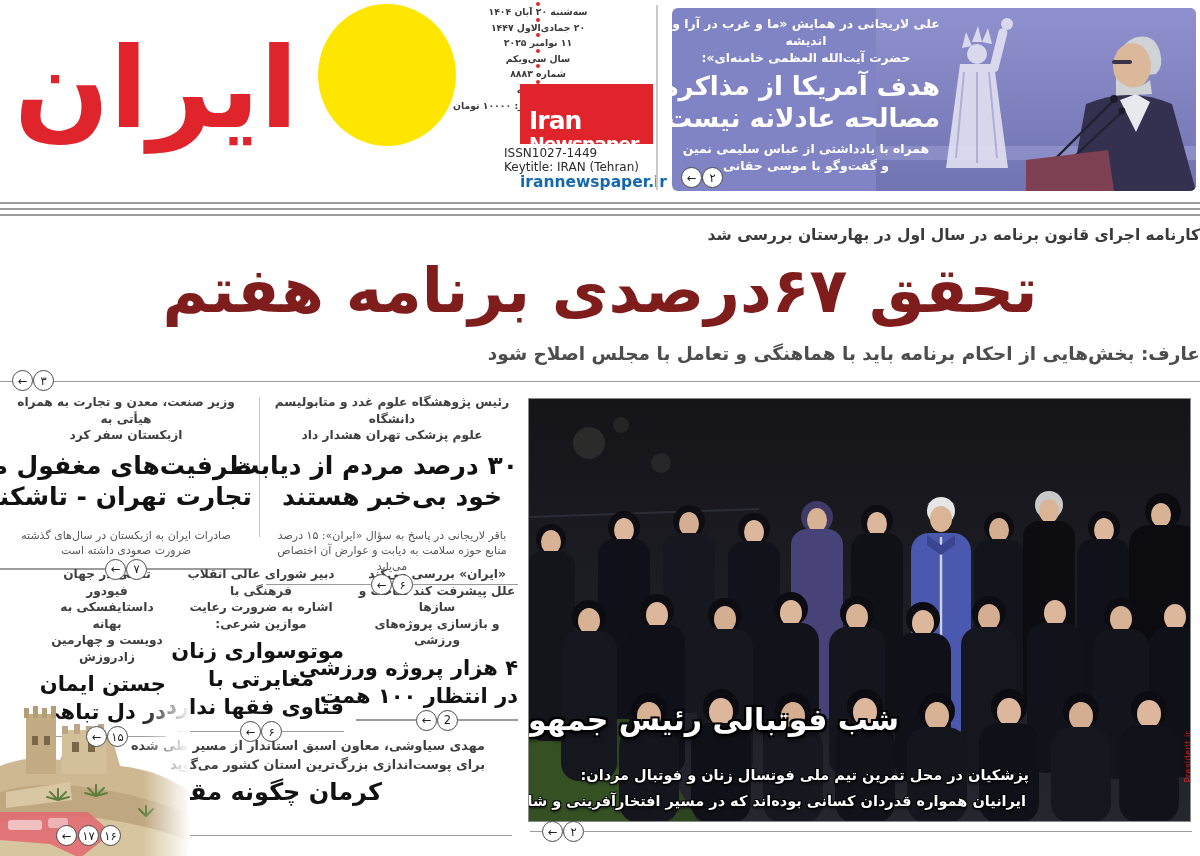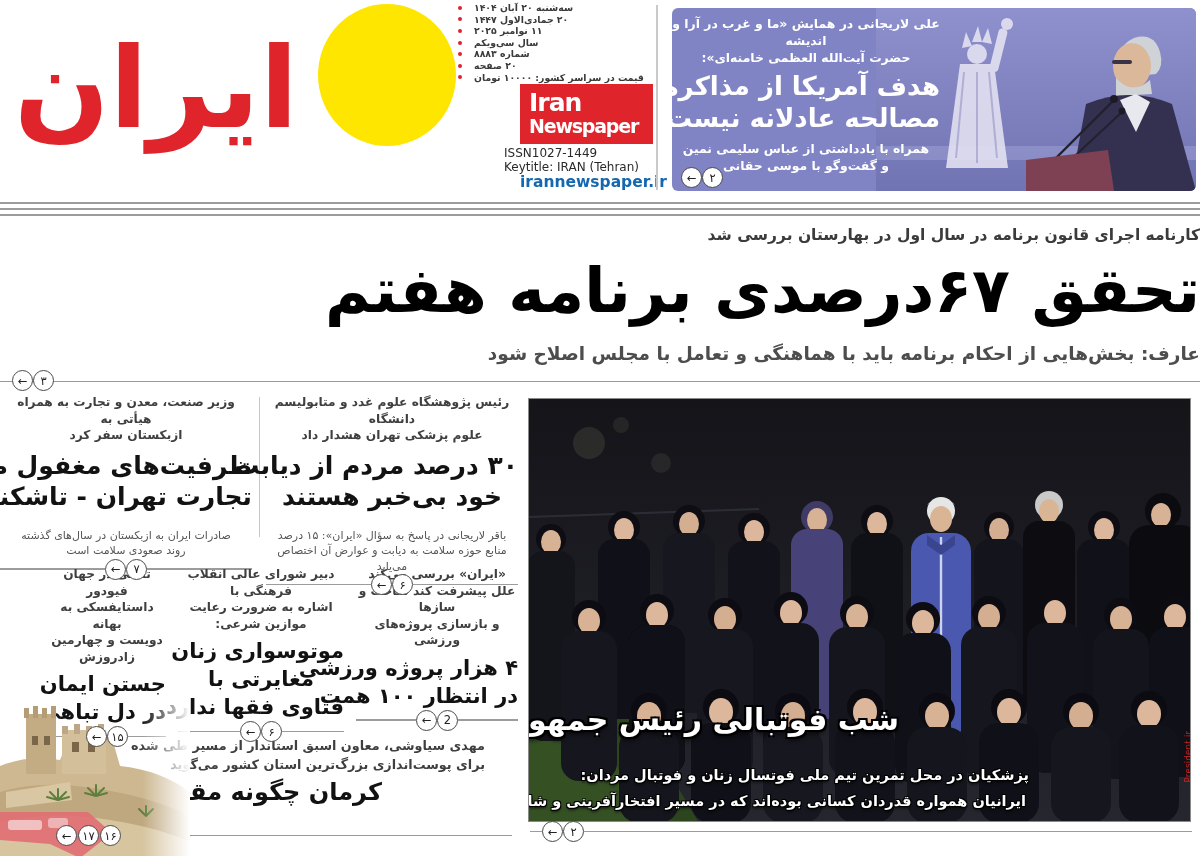--- a/index.html
+++ b/index.html
@@ -6,26 +6,26 @@
   html,body { background:#ffffff; }
   body { font-family:"DejaVu Sans", sans-serif; }
   .page { position:relative; width:1200px; height:856px; background:#fff; overflow:hidden; margin:0 auto; }
 
   
   .logo-fa { position:absolute; left:0; top:-14px; width:312px; height:205px; line-height:205px;
              text-align:center; font-size:112px; font-weight:bold; color:#e0242c; direction:rtl; }
   .yellow-circle { position:absolute; left:318px; top:4px; width:138px; height:142px;
              border-radius:50%; background:#ffe600; }
   .dates { position:absolute; left:458px; top:2px; width:160px; list-style:none; }
-  .dates li { display:flex; align-items:center; gap:12px; line-height:11.6px; font-size:9.3px;
-             color:#3a3a3a; font-weight:bold; direction:ltr; }
+  .dates li { display:flex; align-items:center; gap:0; line-height:11.6px; font-size:9.3px;
+             color:#3a3a3a; font-weight:bold; direction:ltr;flex-direction:column; }
   .dates li .dot { width:4px; height:4px; border-radius:50%; background:#e0242c; flex:0 0 auto; }
   .dates li .dtext { direction:rtl; white-space:nowrap; }
   .brandbox { position:absolute; left:520px; top:84px; width:133px; height:60px; background:#e0242c;
-             color:#fff; padding:7px 9px; }
+             color:#fff; padding:25px 9px; }
   .brandbox .b1 { font-size:25px; font-weight:bold; line-height:24px; letter-spacing:-1px; }
   .brandbox .b2 { font-size:19px; font-weight:bold; line-height:22px; letter-spacing:-1.2px; }
   .issn { position:absolute; left:504px; top:147px; font-size:12px; line-height:13.5px; color:#2a2a2a; }
   .site { position:absolute; left:520px; top:173px; font-size:15.5px; font-weight:bold;
              color:#1568b0; text-decoration:none; }
   .vdiv { position:absolute; left:656px; top:5px; width:2px; height:185px; background:#c9c9c9; }
 
   
   .lead { position:absolute; left:672px; top:8px; width:524px; height:183px; background:#8184c4;
           border-radius:6px; overflow:hidden; }
@@ -44,22 +44,22 @@
   .pmstub { width:12px; height:1.2px; background:#9c9c9c; }
   .lead-pm { position:absolute; left:9px; bottom:3px; }
   .lead-pm .pc { background:#fff; }
 
   
   .rule3 { position:absolute; left:0; width:1200px; height:2px; background:#9c9c9c; }
 
   
   .main-kick { position:absolute; left:0; top:226px; width:100%; direction:rtl;
                font-size:15.5px; font-weight:bold; color:#3b3b3b; }
-  .main-hl   { position:absolute; left:0; top:240px; width:100%; direction:rtl;
-               font-size:62px; line-height:102px; font-weight:bold; color:#000000; white-space:nowrap; }
+  .main-hl   { position:absolute; left:0; top:240px; width:100%; text-align:center; direction:rtl;
+               font-size:62px; line-height:102px; font-weight:bold; color:#7f1d1d; white-space:nowrap; }
   .main-sub  { position:absolute; left:0; top:343px; width:100%; text-align:right; direction:rtl;
                font-size:18.5px; font-weight:bold; color:#4d4d4d; }
   .main-rule { position:absolute; left:0; top:381px; width:1200px; height:1.3px; background:#999; }
   .main-pm   { position:absolute; left:12px; top:370px; display:flex; }
 
   
   .art { position:absolute; text-align:center; direction:rtl; display:flex; flex-direction:column; }
   .kick { font-size:12.2px; font-weight:bold; color:#3f3f3f; line-height:16.5px; }
   .hl1 { font-size:25px; font-weight:bold; color:#121212; line-height:31px; margin-top:6px; white-space:nowrap; }
   .hl2 { font-size:21px; font-weight:bold; color:#121212; line-height:28px; margin-top:5px; white-space:nowrap; }
@@ -225,21 +225,21 @@
     <div class="kick">
       <div>وزیر صنعت، معدن و تجارت به همراه هیأتی به</div>
       <div>ازبکستان سفر کرد</div>
     </div>
     <div class="hl1">
       <div>ظرفیت‌های مغفول مانده</div>
       <div>تجارت تهران - تاشکند</div>
     </div>
     <div class="sub">
       <div>صادرات ایران به ازبکستان در سال‌های گذشته</div>
-      <div>روند صعودی سلامت است</div>
+      <div>ضرورت صعودی داشته است</div>
     </div>
     <div class="pm">
       <span class="pmline"></span>
       <span class="pc">
           <span>←</span>
         </span>
       <span class="pc">۷</span>
       <span class="pmline"></span>
     </div>
   </article>

